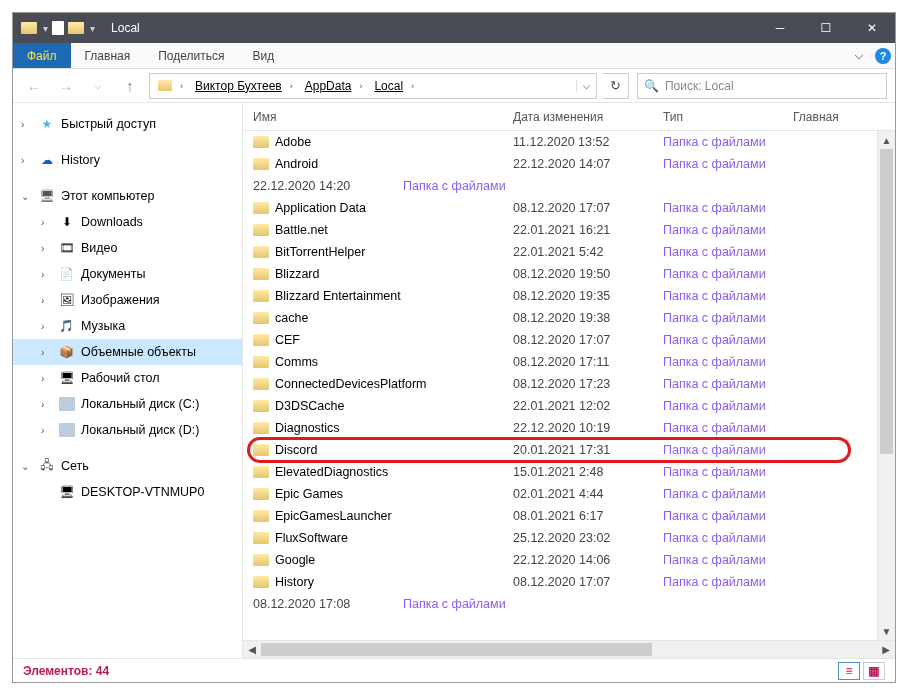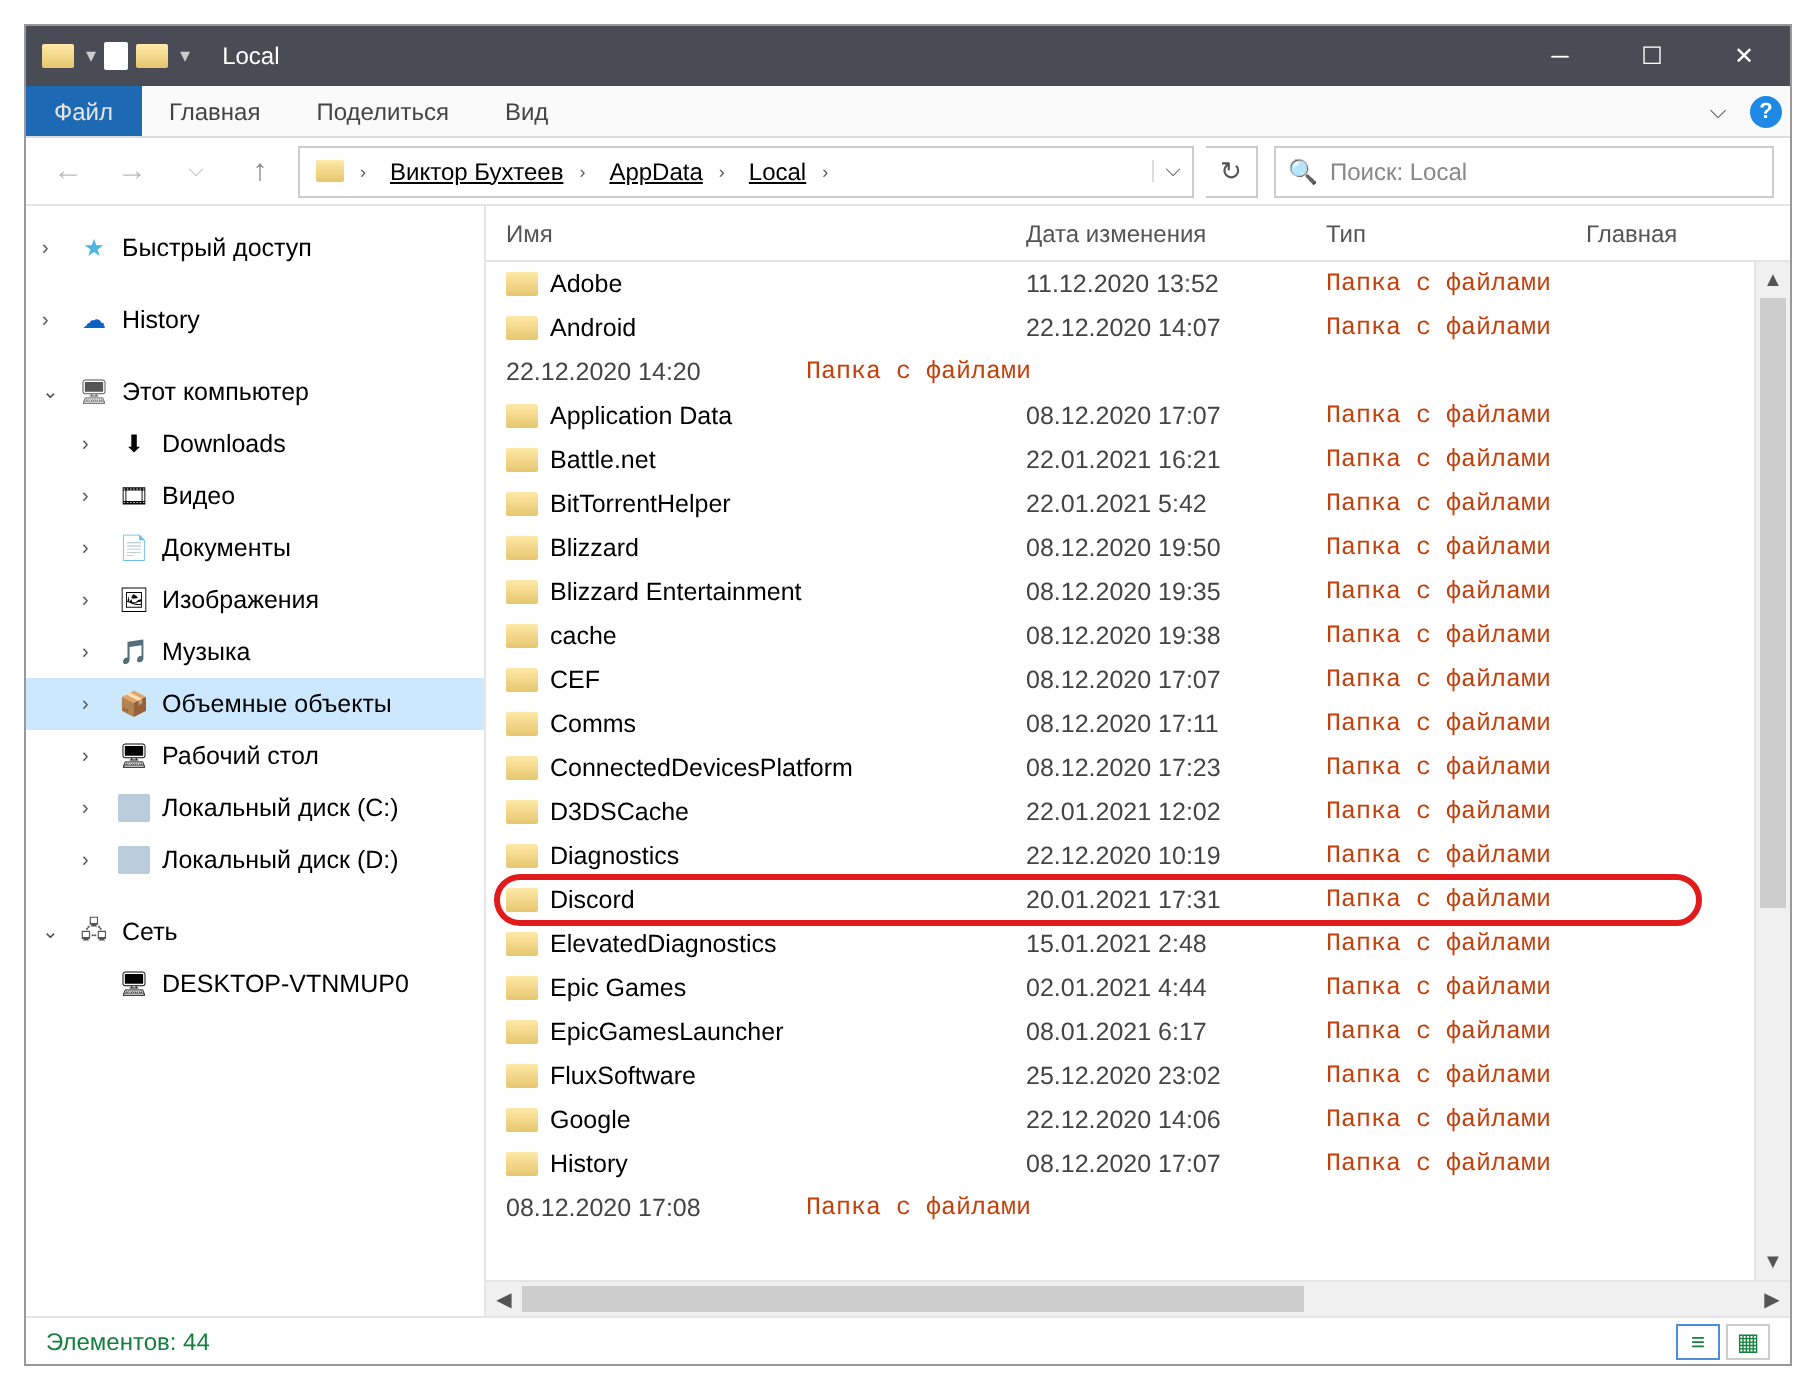--- a/index.html
+++ b/index.html
@@ -8,21 +8,21 @@
 .titlebar { height: 30px; background: #494c55; display: flex; align-items: center; color: #fff; font-size: 12px; }
 .titlebar .qat { display: flex; align-items: center; gap: 4px; padding: 0 8px; }
 .titlebar .folder-ico { width: 16px; height: 12px; background: linear-gradient(#ffe9a8,#e6c66e); border-radius: 1px; position: relative; }
 .titlebar .doc-ico { width: 12px; height: 14px; background: #fff; border-radius: 1px; }
 .titlebar .chev { font-size: 10px; color: #ccc; margin-left:2px;}
 .titlebar .title { margin-left: 8px; }
 .titlebar .win-controls { margin-left: auto; display: flex; }
 .titlebar .win-btn { width: 46px; height: 30px; display: flex; align-items: center; justify-content: center; color: #fff; }
 .ribbon-tabs { height: 26px; background: #fafafa; border-bottom: 1px solid #ddd; display: flex; align-items: stretch; font-size: 12px; }
 .ribbon-tabs .tab { padding: 0 14px; display: flex; align-items: center; color: #444; }
-.ribbon-tabs .tab.file { background: #1e69b4; color: #e5e5e5; }
+.ribbon-tabs .tab.file { background: #1e69b4; color: #fde047; }
 .ribbon-tabs .spacer { flex: 1; }
 .ribbon-tabs .expand { width: 24px; display: flex; align-items: center; justify-content: center; color: #555; font-size: 11px;}
 .ribbon-tabs .help { width: 24px; display: flex; align-items: center; justify-content: center;}
 .help-ico { width:16px; height:16px; border-radius:50%; background:#1e88e5; color:#fff; font-size:11px; font-weight:bold; display:flex; align-items:center; justify-content:center;}
 .addr-row { height: 34px; display: flex; align-items: center; padding: 4px 8px; gap: 6px; border-bottom: 1px solid #e5e5e5; }
 .nav-btn { width: 26px; height: 26px; display: flex; align-items: center; justify-content: center; color: #888; font-size: 15px; }
 .nav-btn.disabled { color: #bbb; }
 .addr-bar { flex: 1; height: 26px; border: 1px solid #ccc; display: flex; align-items: center; font-size: 12px; background: #fff; }
 .addr-bar .seg { padding: 0 4px 0 8px; display: flex; align-items: center; text-decoration: underline; }
 .addr-bar .chev { font-size: 9px; color: #555; padding: 0 4px; }
@@ -44,33 +44,33 @@
 .list-area { flex: 1; display: flex; flex-direction: column; position: relative; overflow:hidden;}
 .list-header { height: 28px; border-bottom: 1px solid #e5e5e5; display: flex; align-items: center; font-size: 12px; color: #555; padding-left: 10px; }
 .col-name { width: 260px; }
 .col-date { width: 150px; }
 .col-type { width: 130px; }
 .col-size { width: 80px; }
 .list-body { flex: 1; overflow-y: hidden; position: relative; }
 .row { height: 22px; display: flex; align-items: center; padding-left: 10px; font-size: 12.5px; }
 .row .cell-name { width: 260px; display: flex; align-items: center; gap: 6px; }
 .row .cell-date { width: 150px; color:#444;}
-.row .cell-type { width: 130px; color:#c2410c;font-family:Liberation Mono, monospace;}
+.row .cell-type { width: 130px; color:#8b5cf6;}
 .row .cell-size { width: 80px; color:#444;}
 .row .folder-ico { width: 16px; height: 12px; background: linear-gradient(#ffe9a8,#e6c66e); border-radius: 1px; flex-shrink:0;}
 .highlight-ring { position: absolute; border: 3px solid #e11b1b; border-radius: 14px; pointer-events: none; left: 4px; right: 44px; height: 26px; }
 .hscroll { height: 18px; border-top: 1px solid #e5e5e5; background: #f0f0f0; position:relative;}
 .hscroll .thumb { position:absolute; left:18px; width:60%; top:2px; bottom:2px; background:#cdcdcd;}
 .hscroll .arrow-l,.hscroll .arrow-r{position:absolute;top:0;bottom:0;width:18px;display:flex;align-items:center;justify-content:center;font-size:10px;color:#555;}
 .hscroll .arrow-l{left:0;} .hscroll .arrow-r{right:0;}
 .vscroll { position:absolute; right:0; top:28px; bottom:18px; width:18px; background:#f0f0f0; border-left:1px solid #e5e5e5;}
 .vscroll .thumb{position:absolute;left:2px;right:2px;top:18px;height:60%;background:#cdcdcd;}
 .vscroll .arrow-u,.vscroll .arrow-d{position:absolute;left:0;right:0;height:18px;display:flex;align-items:center;justify-content:center;font-size:10px;color:#555;}
 .vscroll .arrow-u{top:0;}.vscroll .arrow-d{bottom:0;}
-.statusbar { height: 24px; border-top: 1px solid #e5e5e5; display: flex; align-items: center; font-size: 12px; padding: 0 10px; color: #15803d; }
+.statusbar { height: 24px; border-top: 1px solid #e5e5e5; display: flex; align-items: center; font-size: 12px; padding: 0 10px; color: #be185d; font-weight: bold; }
 .statusbar .spacer { flex: 1; }
 .view-btn { width: 22px; height: 18px; border: 1px solid #ccc; margin-left: 3px; display:flex; align-items:center; justify-content:center;}
 .view-btn.active { border-color: #4a90d9; }
 </style>
 </head>
 <body>
 
 <div class="outer-border">
   <div class="titlebar">
     <div class="qat">

